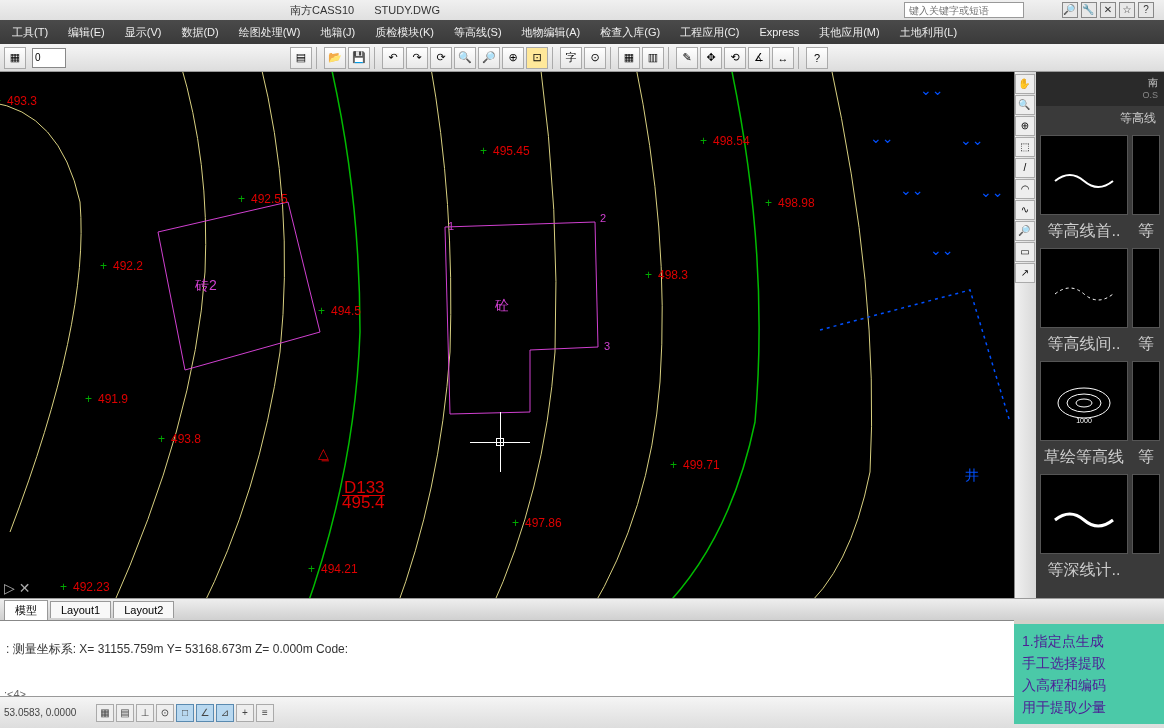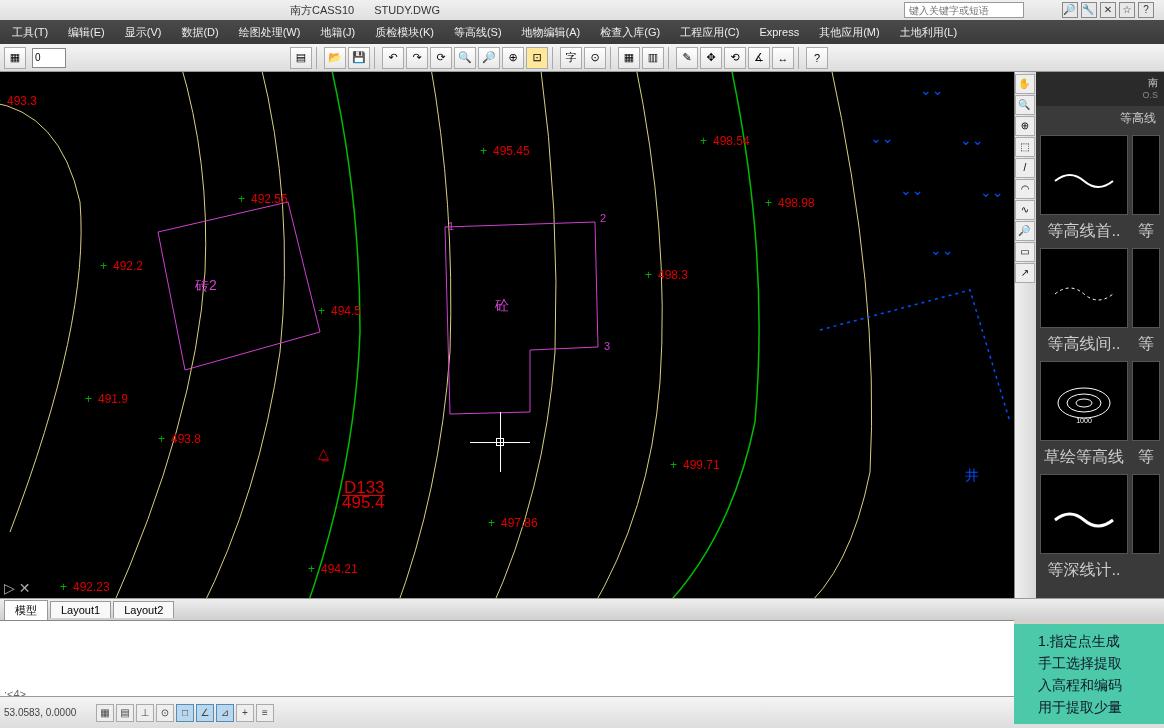--- a/index.html
+++ b/index.html
@@ -49,21 +49,21 @@
 .anno .uline { border-bottom: 1px solid #d00; }
 .surveymark { position: absolute; color: #d00; font-size: 14px; }
 .cursor { position: absolute; width: 60px; height: 60px; pointer-events: none; }
 .cursor::before { content:''; position: absolute; left: 30px; top: 0; width: 1px; height: 60px; background: #fff; }
 .cursor::after { content:''; position: absolute; top: 30px; left: 0; height: 1px; width: 60px; background: #fff; }
 .cursor .box { position: absolute; left: 26px; top: 26px; width: 8px; height: 8px; border: 1px solid #fff; }
 .ucs { position: absolute; left: 4px; bottom: 24px; color: #aaa; font-size: 14px; }
 .tick { position: absolute; color: #0050ff; font-size: 14px; }
 .jnum { position: absolute; color: #0050ff; font-size: 14px; }
 
-.tooltip { position: absolute; right: 0; bottom: 4px; width: 150px; background: #4bc9a8; color: #0f172a; font-size: 14px; padding: 6px 24px; line-height: 22px; }
+.tooltip { position: absolute; right: 0; bottom: 4px; width: 150px; background: #4bc9a8; color: #4c1d95; font-size: 14px; padding: 6px 8px; line-height: 22px; }
 </style>
 </head>
 <body>
 
 <div class="titlebar">
   <span>南方CASS10</span>
   <span>STUDY.DWG</span>
   <input class="search" placeholder="键入关键字或短语" style="">
   <div class="ticons">
     <span>🔎</span>
@@ -160,21 +160,21 @@
       </div>
     <div class="pt" style="left:60px;top:508px">
         <span>492.23</span>
       </div>
     <div class="pt" style="left:308px;top:490px">
         <span>494.21</span>
       </div>
     <div class="pt" style="left:480px;top:72px">
         <span>495.45</span>
       </div>
-    <div class="pt" style="left:488px;top:444px">
+    <div class="pt" style="left:512px;top:444px">
         <span>497.86</span>
       </div>
     <div class="pt" style="left:645px;top:196px">
         <span>498.3</span>
       </div>
     <div class="pt" style="left:700px;top:62px">
         <span>498.54</span>
       </div>
     <div class="pt" style="left:765px;top:124px">
         <span>498.98</span>
@@ -268,20 +268,21 @@
   </div>
 </div>
 
 <div class="tabbar">
   <div class="tab active">模型</div>
   <div class="tab">Layout1</div>
   <div class="tab">Layout2</div>
 </div>
 
 <div class="cmdarea">
+  <div style="color:#333">: <span>测量坐标系: X= 31155.759m  Y= 53168.673m  Z= 0.000m  Code:</span></div>
   <div class="cmdprompt">:&lt;4&gt;</div>
 </div>
 
 <div class="statusbar">
   <span style="min-width:90px">53.0583, 0.0000</span>
   <div class="sbtn">▦</div>
   <div class="sbtn">▤</div>
   <div class="sbtn">⊥</div>
   <div class="sbtn">⊙</div>
   <div class="sbtn on">□</div>

